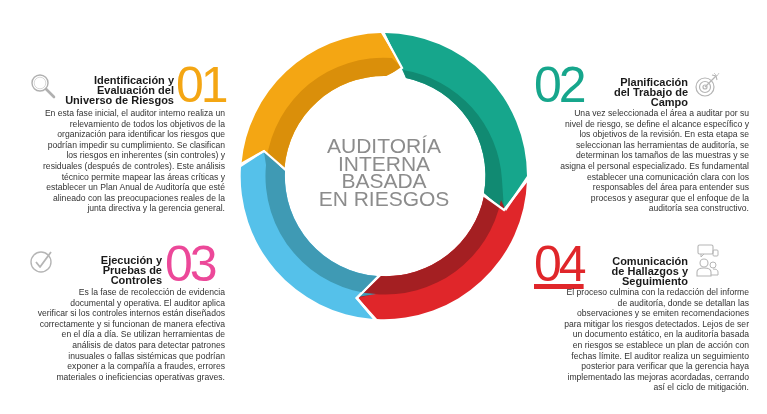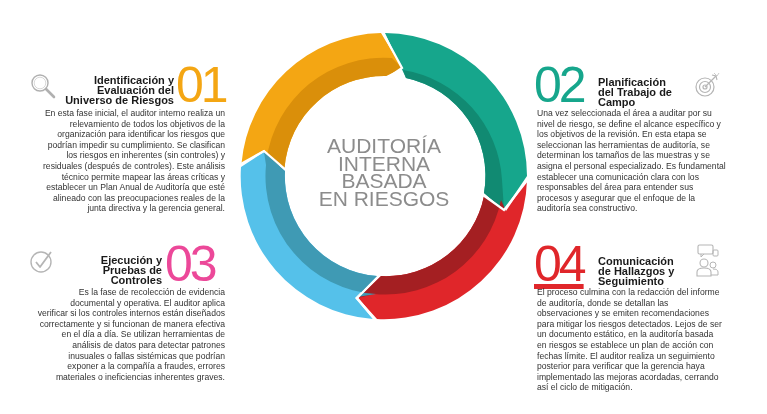--- a/index.html
+++ b/index.html
@@ -6,21 +6,21 @@
   body{width:767px;height:414px;position:relative;overflow:hidden;font-family:"Liberation Sans",sans-serif;color:#333;}
   .ring{position:absolute;left:0;top:0;width:767px;height:414px;}
   .center-text{position:absolute;left:304px;top:137px;width:160px;text-align:center;color:#8c8c8c;font-size:21px;line-height:17.5px;font-weight:normal;letter-spacing:0;}
   .center-text span{display:block;}
   .num{font-size:50px;line-height:44px;font-weight:normal;letter-spacing:-3px;}
   .title{font-size:11px;line-height:10px;font-weight:bold;color:#1a1a1a;margin-top:7px;}
   .title span{display:block;}
   .body{position:absolute;font-size:8.6px;line-height:10.6px;color:#333;}
   .body span{display:block;white-space:nowrap;}
   .right{text-align:right;}
-  .left{text-align:left;}
+  .left{text-align:right;}
   .icon{position:absolute;}
 </style>
 </head>
 <body>
 
 <svg class="ring" viewBox="0 0 767 414" xmlns="http://www.w3.org/2000/svg">
 
   <g>
     <path fill="#f4a613" d="M 241.5 163.5 A 143 143 0 0 1 381 33 L 402 68 L 386 76 A 100 100 0 0 0 284.5 168 L 264 150 Z"></path>
     <path fill="#da8f0a" d="M 266.5 160 A 118 118 0 0 1 392 58 L 402 68 L 386 76 A 100 100 0 0 0 284.5 168 L 266 158 Z"></path>
@@ -124,21 +124,21 @@
   <div class="num" style="position:absolute;left:165px;top:242px;color:#ec4899;">03</div>
   <div class="body right" style="left:14px;top:287px;width:211px;">
     <span>Es la fase de recolección de evidencia</span>
     <span>documental y operativa. El auditor aplica</span>
     <span>verificar si los controles internos están diseñados</span>
     <span>correctamente y si funcionan de manera efectiva</span>
     <span>en el día a día. Se utilizan herramientas de</span>
     <span>análisis de datos para detectar patrones</span>
     <span>inusuales o fallas sistémicas que podrían</span>
     <span>exponer a la compañía a fraudes, errores</span>
-    <span>materiales o ineficiencias inherentes graves.</span>
+    <span>materiales o ineficiencias operativas graves.</span>
   </div>
 </div>
 
 <div>
   <div class="num" style="position:absolute;left:534px;top:242px;color:#e0262a;text-decoration:underline;">04</div>
   <div class="title left" style="position:absolute;left:598px;top:249px;width:90px;">
     <span>Comunicación</span>
     <span>de Hallazgos y</span>
     <span>Seguimiento</span>
   </div>

